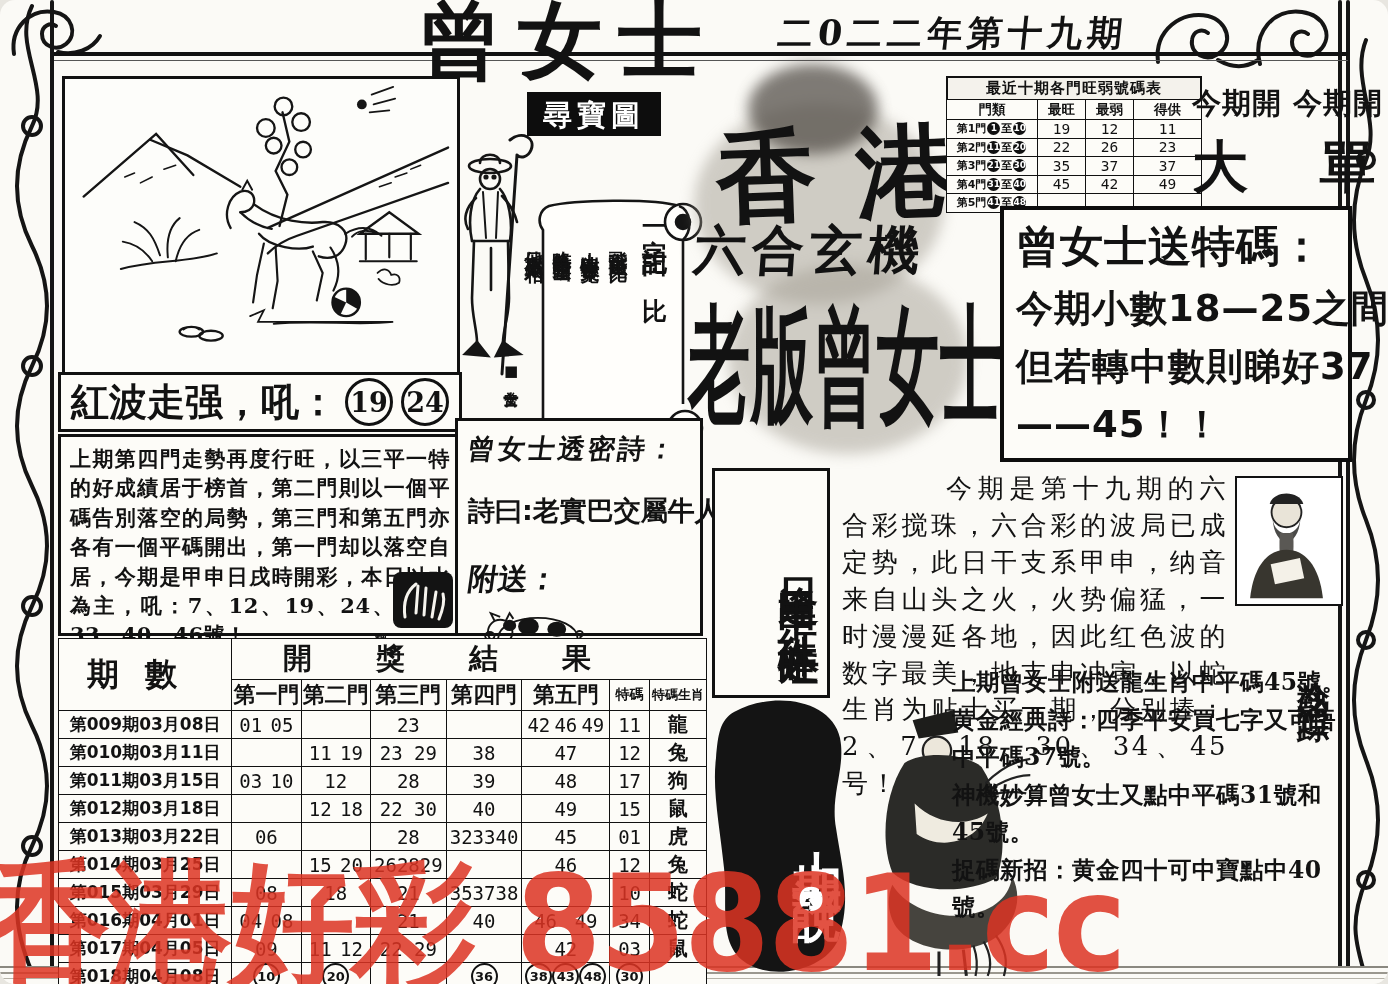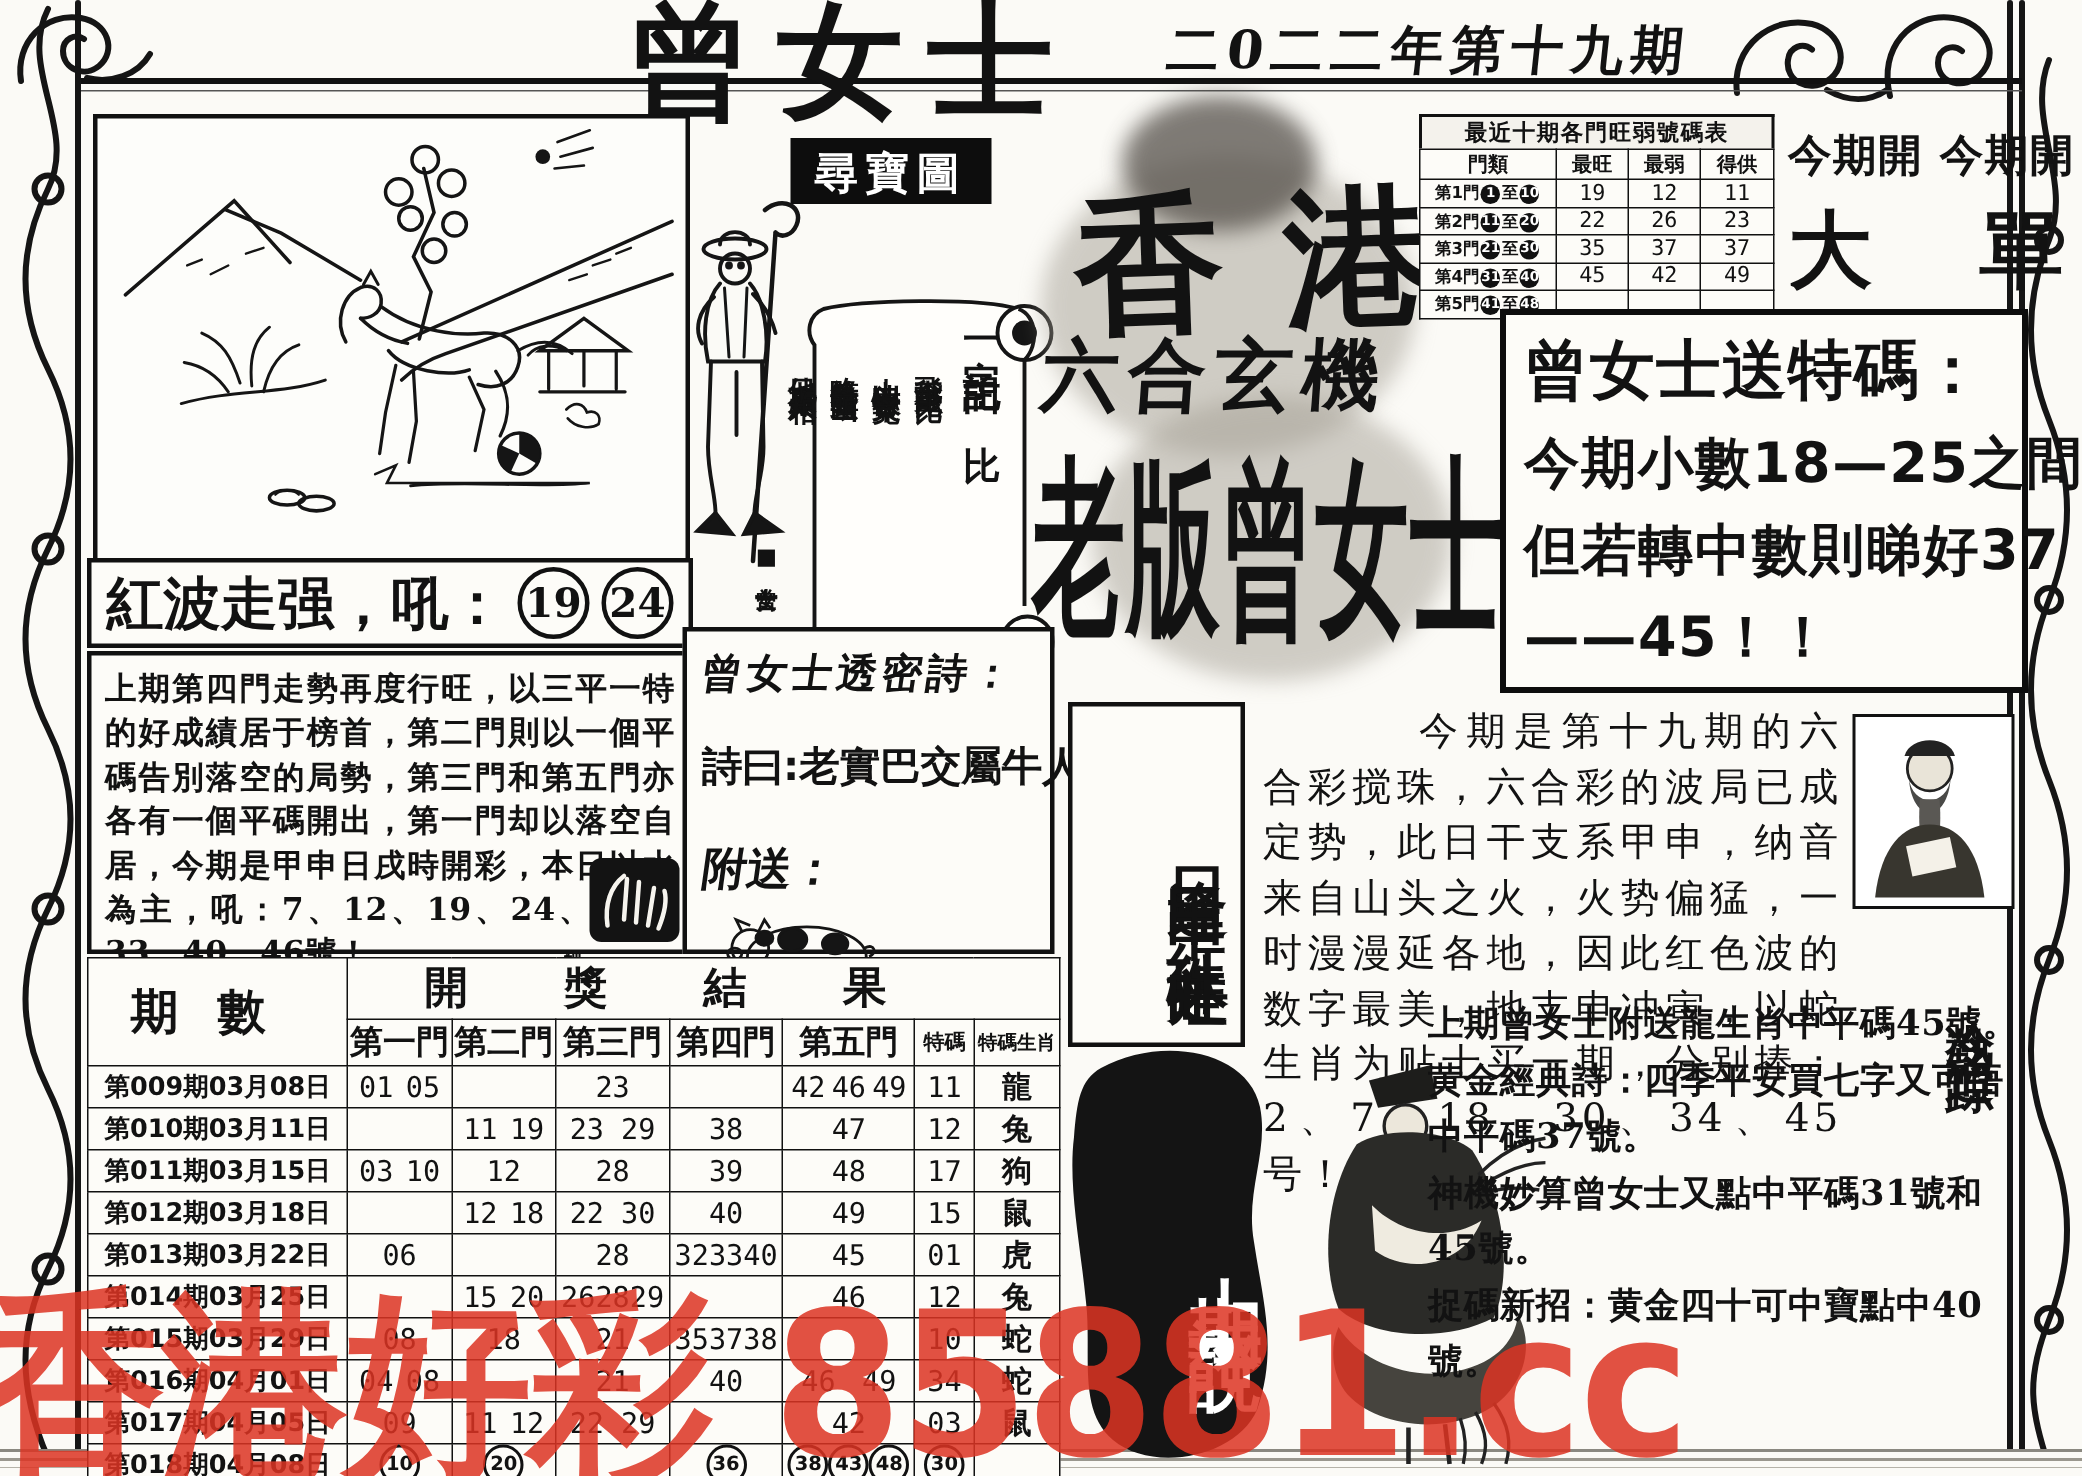--- a/index.html
+++ b/index.html
@@ -1,17 +1,17 @@
 <!DOCTYPE html>
 <html><head>
 <meta charset="utf-8">
 <style>
   html,body{margin:0;padding:0;background:#e8e6e0;}
   #canvas{position:relative;width:1388px;height:984px;background:#fbfaf6;overflow:hidden;
-          font-family:"DejaVu Sans",sans-serif;color:#121212;}
+          font-family:"DejaVu Sans",sans-serif;color:#121212;border-radius:15px;}
   .abs{position:absolute;}
   svg{display:block;}
 
   
   .frame-strip{stroke:#151515;fill:none;stroke-width:4;stroke-linecap:round;}
   .rule-main{left:54px;right:40px;top:52px;height:4px;background:#111;}
   .rule-sub{left:54px;right:40px;top:60px;height:1px;background:#555;}
   .bottom-rules{left:0;right:0;bottom:0;height:16px;
     border-top:2px solid #8a8880;background:
     linear-gradient(#fbfaf6 0 4px,#9a978e 4px 6px,#fbfaf6 6px 10px,#b5b2a8 10px 11px,#fbfaf6 11px 16px);}
@@ -39,21 +39,21 @@
   .brand{left:688px;top:94px;width:316px;height:372px;}
   .blob{position:absolute;border-radius:50%;background:#a49f94;opacity:.5;filter:blur(7px);}
   .brand-l1{position:absolute;left:28px;top:14px;font-size:100px;font-weight:900;letter-spacing:40px;
     font-family:"DejaVu Serif",serif;transform:rotate(-2deg);white-space:nowrap;}
   .brand-l2{position:absolute;left:6px;top:122px;font-size:52px;font-weight:900;letter-spacing:6px;
     white-space:nowrap;transform:skewX(-4deg);}
   .brand-l3{position:absolute;left:0;top:186px;width:316px;font-size:62px;font-weight:900;
     letter-spacing:1px;white-space:nowrap;transform:scaleY(2.05);transform-origin:top left;}
 
   
-  .hot-box{left:946px;top:76px;width:237px;}
+  .hot-box{left:946px;top:76px;width:256px;}
   .hot-title{border:2px solid #111;border-bottom:none;font-size:15px;font-weight:800;
     text-align:center;letter-spacing:1px;padding:1px 0;background:#f4f2ec;}
   table.hot{border-collapse:collapse;width:100%;background:#fdfcf8;}
   table.hot th,table.hot td{border:1.6px solid #111;text-align:center;padding:0;}
   table.hot thead th{font-size:13.5px;font-weight:800;height:19px;}
   table.hot tbody th{font-size:11px;font-weight:800;height:17.5px;white-space:nowrap;}
   table.hot tbody td{font-size:14.5px;font-family:"DejaVu Sans Mono",monospace;}
   .mini-circle{display:inline-block;width:13px;height:13px;border-radius:50%;background:#111;
     color:#fff;font-size:9px;line-height:13px;text-align:center;margin:0 1px;vertical-align:1px;}
 

